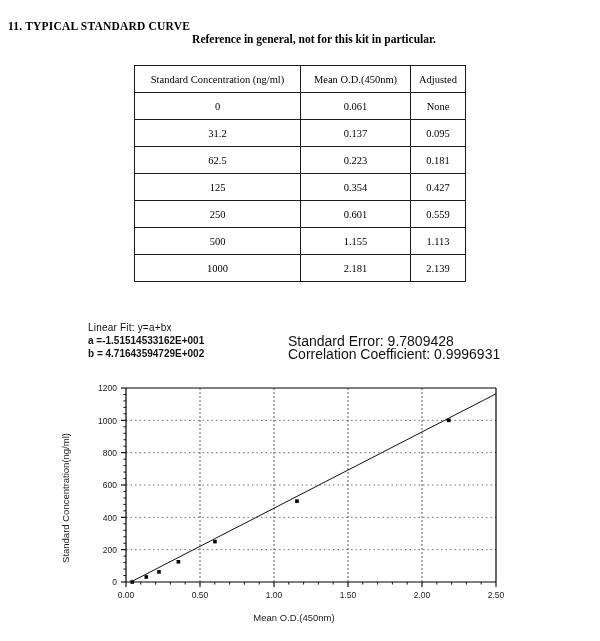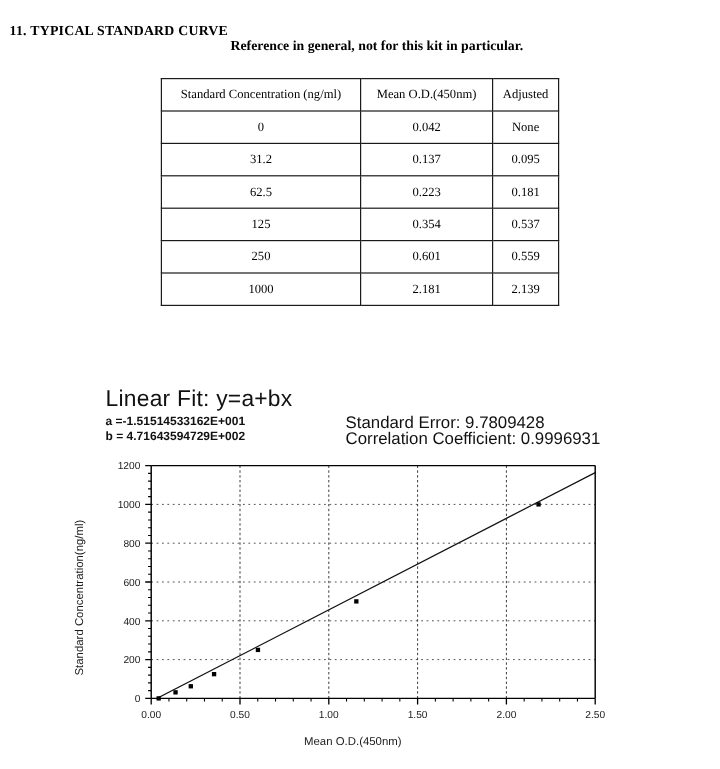--- a/index.html
+++ b/index.html
@@ -69,21 +69,21 @@
 
   
   #fit-block {
     position: absolute;
     left: 88px;
     top: 322px;
     font-family: "Liberation Sans", sans-serif;
     color: #111;
   }
   #fit-title {
-    font-size: 19px;
+    font-size: 10px;
     font-weight: normal;
     letter-spacing: 0.2px;
     margin-bottom: 2px;
     white-space: nowrap;
   }
   .fit-cols {
     display: flex;
     flex-direction: row;
   }
   .fit-left {
@@ -138,42 +138,47 @@
   <thead>
     <tr>
       <th>Standard Concentration (ng/ml)</th>
       <th>Mean O.D.(450nm)</th>
       <th>Adjusted</th>
     </tr>
   </thead>
   <tbody>
     <tr>
       <td>0</td>
-      <td>0.042</td>
+      <td>0.061</td>
       <td>None</td>
     </tr>
     <tr>
       <td>31.2</td>
       <td>0.137</td>
       <td>0.095</td>
     </tr>
     <tr>
       <td>62.5</td>
       <td>0.223</td>
       <td>0.181</td>
     </tr>
     <tr>
       <td>125</td>
       <td>0.354</td>
-      <td>0.537</td>
+      <td>0.427</td>
     </tr>
     <tr>
       <td>250</td>
       <td>0.601</td>
       <td>0.559</td>
+    </tr>
+    <tr>
+      <td>500</td>
+      <td>1.155</td>
+      <td>1.113</td>
     </tr>
     <tr>
       <td>1000</td>
       <td>2.181</td>
       <td>2.139</td>
     </tr>
   </tbody>
 </table>
 
 <div id="fit-block">

